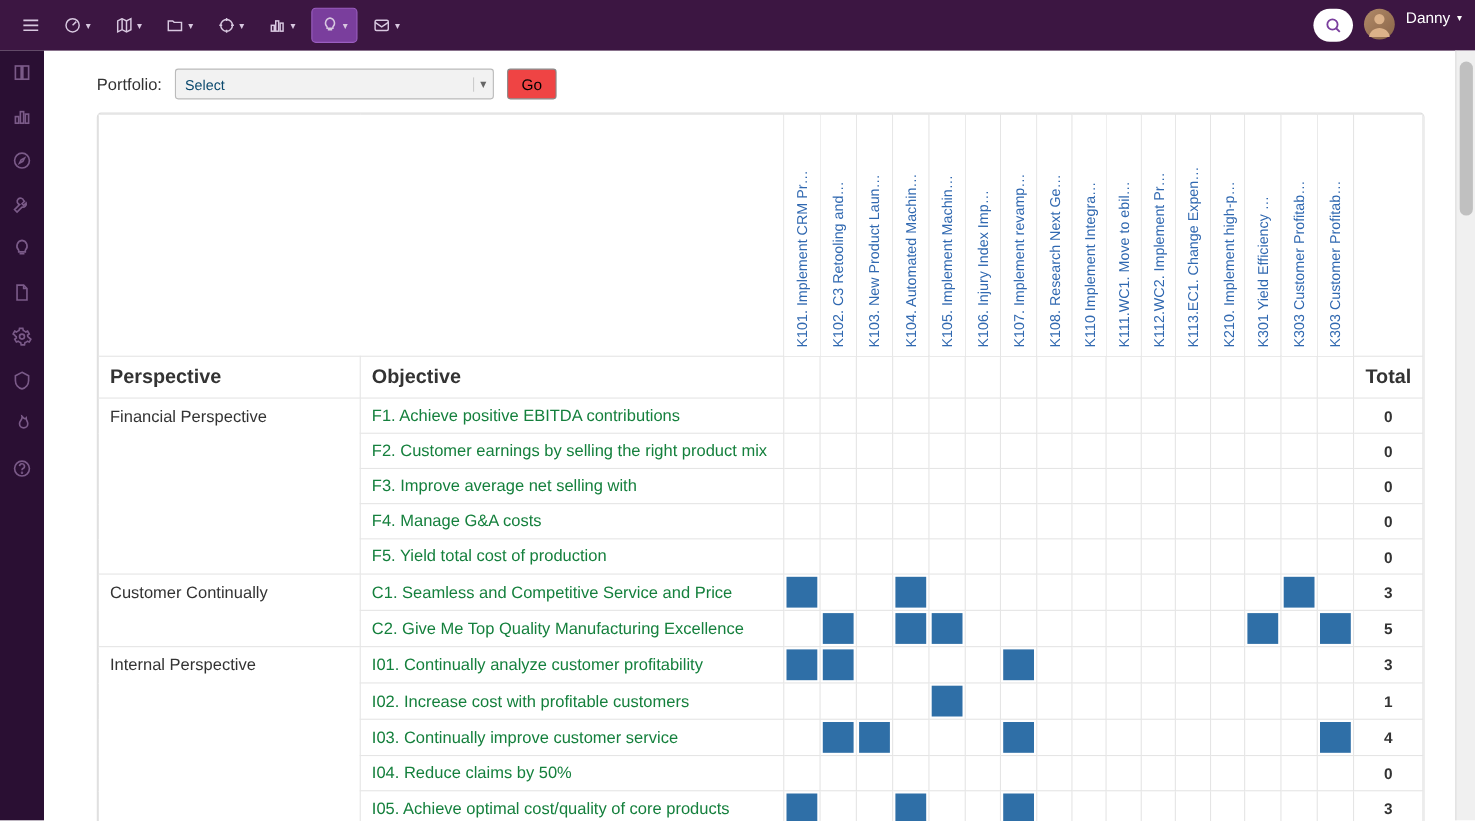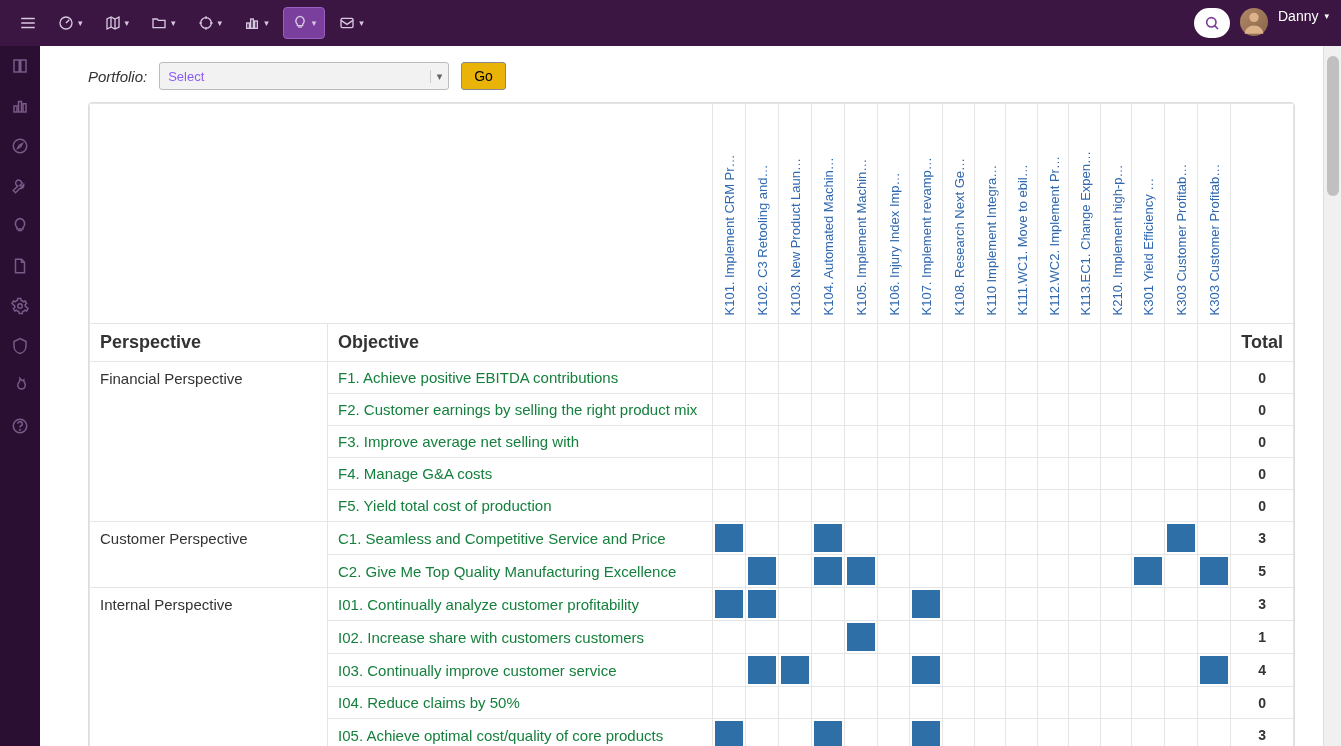--- a/index.html
+++ b/index.html
@@ -19,24 +19,24 @@
 
 
 .main-layout { display: flex; height: calc(100vh - 46px); }
 .sidebar { width: 40px; background: #2a0f33; display: flex; flex-direction: column; }
 .side-icon { width: 40px; height: 40px; display: flex; align-items: center; justify-content: center; color: #7a5a88; cursor: pointer; }
 .side-icon svg { width: 18px; height: 18px; }
 
 .content { flex: 1; overflow: auto; padding: 16px 28px 0 48px; position: relative; }
 
 .portfolio-row { display: flex; align-items: center; gap: 12px; margin-bottom: 12px; }
-.portfolio-label { font-size: 15px; color: #333; font-style: italic; }
-.select-box { width: 290px; height: 28px; border: 1px solid #bbb; border-radius: 3px; background: #f2f2f2; display: flex; align-items: center; padding: 0 8px; color: #8b5cf6; font-size: 13px; cursor: pointer; position: relative; }
+.portfolio-label { font-size: 15px; color: #333; }
+.select-box { width: 290px; height: 28px; border: 1px solid #bbb; border-radius: 3px; background: #f2f2f2; display: flex; align-items: center; padding: 0 8px; color: #0c4a6e; font-size: 13px; cursor: pointer; position: relative; }
 .select-box::after { content: "▾"; position: absolute; right: 6px; color: #666; font-size: 11px; border-left: 1px solid #ccc; padding-left: 6px; }
-.go-btn { height: 28px; padding: 0 12px; border: 1px solid #888; background: #eab308; border-radius: 3px; cursor: pointer; font-size: 14px; }
+.go-btn { height: 28px; padding: 0 12px; border: 1px solid #888; background: #ef4444; border-radius: 3px; cursor: pointer; font-size: 14px; }
 
 
 .matrix-container { border: 1px solid #ddd; border-radius: 4px; overflow: hidden; }
 table.matrix { border-collapse: collapse; width: 100%; }
 table.matrix th, table.matrix td { border: 1px solid #e5e5e5; }
 
 th.corner { width: 240px; height: 220px; background: #fff; border-top: none; border-left: none; }
 th.col-rotated { width: 32px; height: 220px; vertical-align: bottom; padding: 6px 0; background: #fff; position: relative; }
 th.col-rotated .rot-label { transform: rotate(-90deg); transform-origin: center; white-space: nowrap; font-size: 13px; font-weight: 400; color: #3068b0; width: 200px; position: absolute; bottom: 100px; left: -84px; text-align: left; overflow: hidden; text-overflow: ellipsis; cursor: pointer; }
 th.total-col-head { width: 48px; background: #fff; }
@@ -389,21 +389,21 @@
               <td class="mark-cell"></td>
               <td class="mark-cell"></td>
               <td class="mark-cell"></td>
               <td class="mark-cell"></td>
               <td class="mark-cell"></td>
               <td class="mark-cell"></td>
               <td class="mark-cell"></td>
               <td class="total-cell">0</td>
             </tr>
             <tr>
-              <td class="persp-cell" rowspan="2">Customer Perspective</td>
+              <td class="persp-cell" rowspan="2">Customer Continually</td>
               <td class="obj-cell"><a>C1. Seamless and Competitive Service and Price</a></td>
               <td class="mark-cell">
                 <div class="sq"></div>
               </td>
               <td class="mark-cell"></td>
               <td class="mark-cell"></td>
               <td class="mark-cell">
                 <div class="sq"></div>
               </td>
               <td class="mark-cell"></td>
@@ -473,21 +473,21 @@
               <td class="mark-cell"></td>
               <td class="mark-cell"></td>
               <td class="mark-cell"></td>
               <td class="mark-cell"></td>
               <td class="mark-cell"></td>
               <td class="mark-cell"></td>
               <td class="mark-cell"></td>
               <td class="total-cell">3</td>
             </tr>
             <tr>
-              <td class="obj-cell"><a>I02. Increase share with customers customers</a></td>
+              <td class="obj-cell"><a>I02. Increase cost with profitable customers</a></td>
               <td class="mark-cell"></td>
               <td class="mark-cell"></td>
               <td class="mark-cell"></td>
               <td class="mark-cell"></td>
               <td class="mark-cell">
                 <div class="sq"></div>
               </td>
               <td class="mark-cell"></td>
               <td class="mark-cell"></td>
               <td class="mark-cell"></td>

